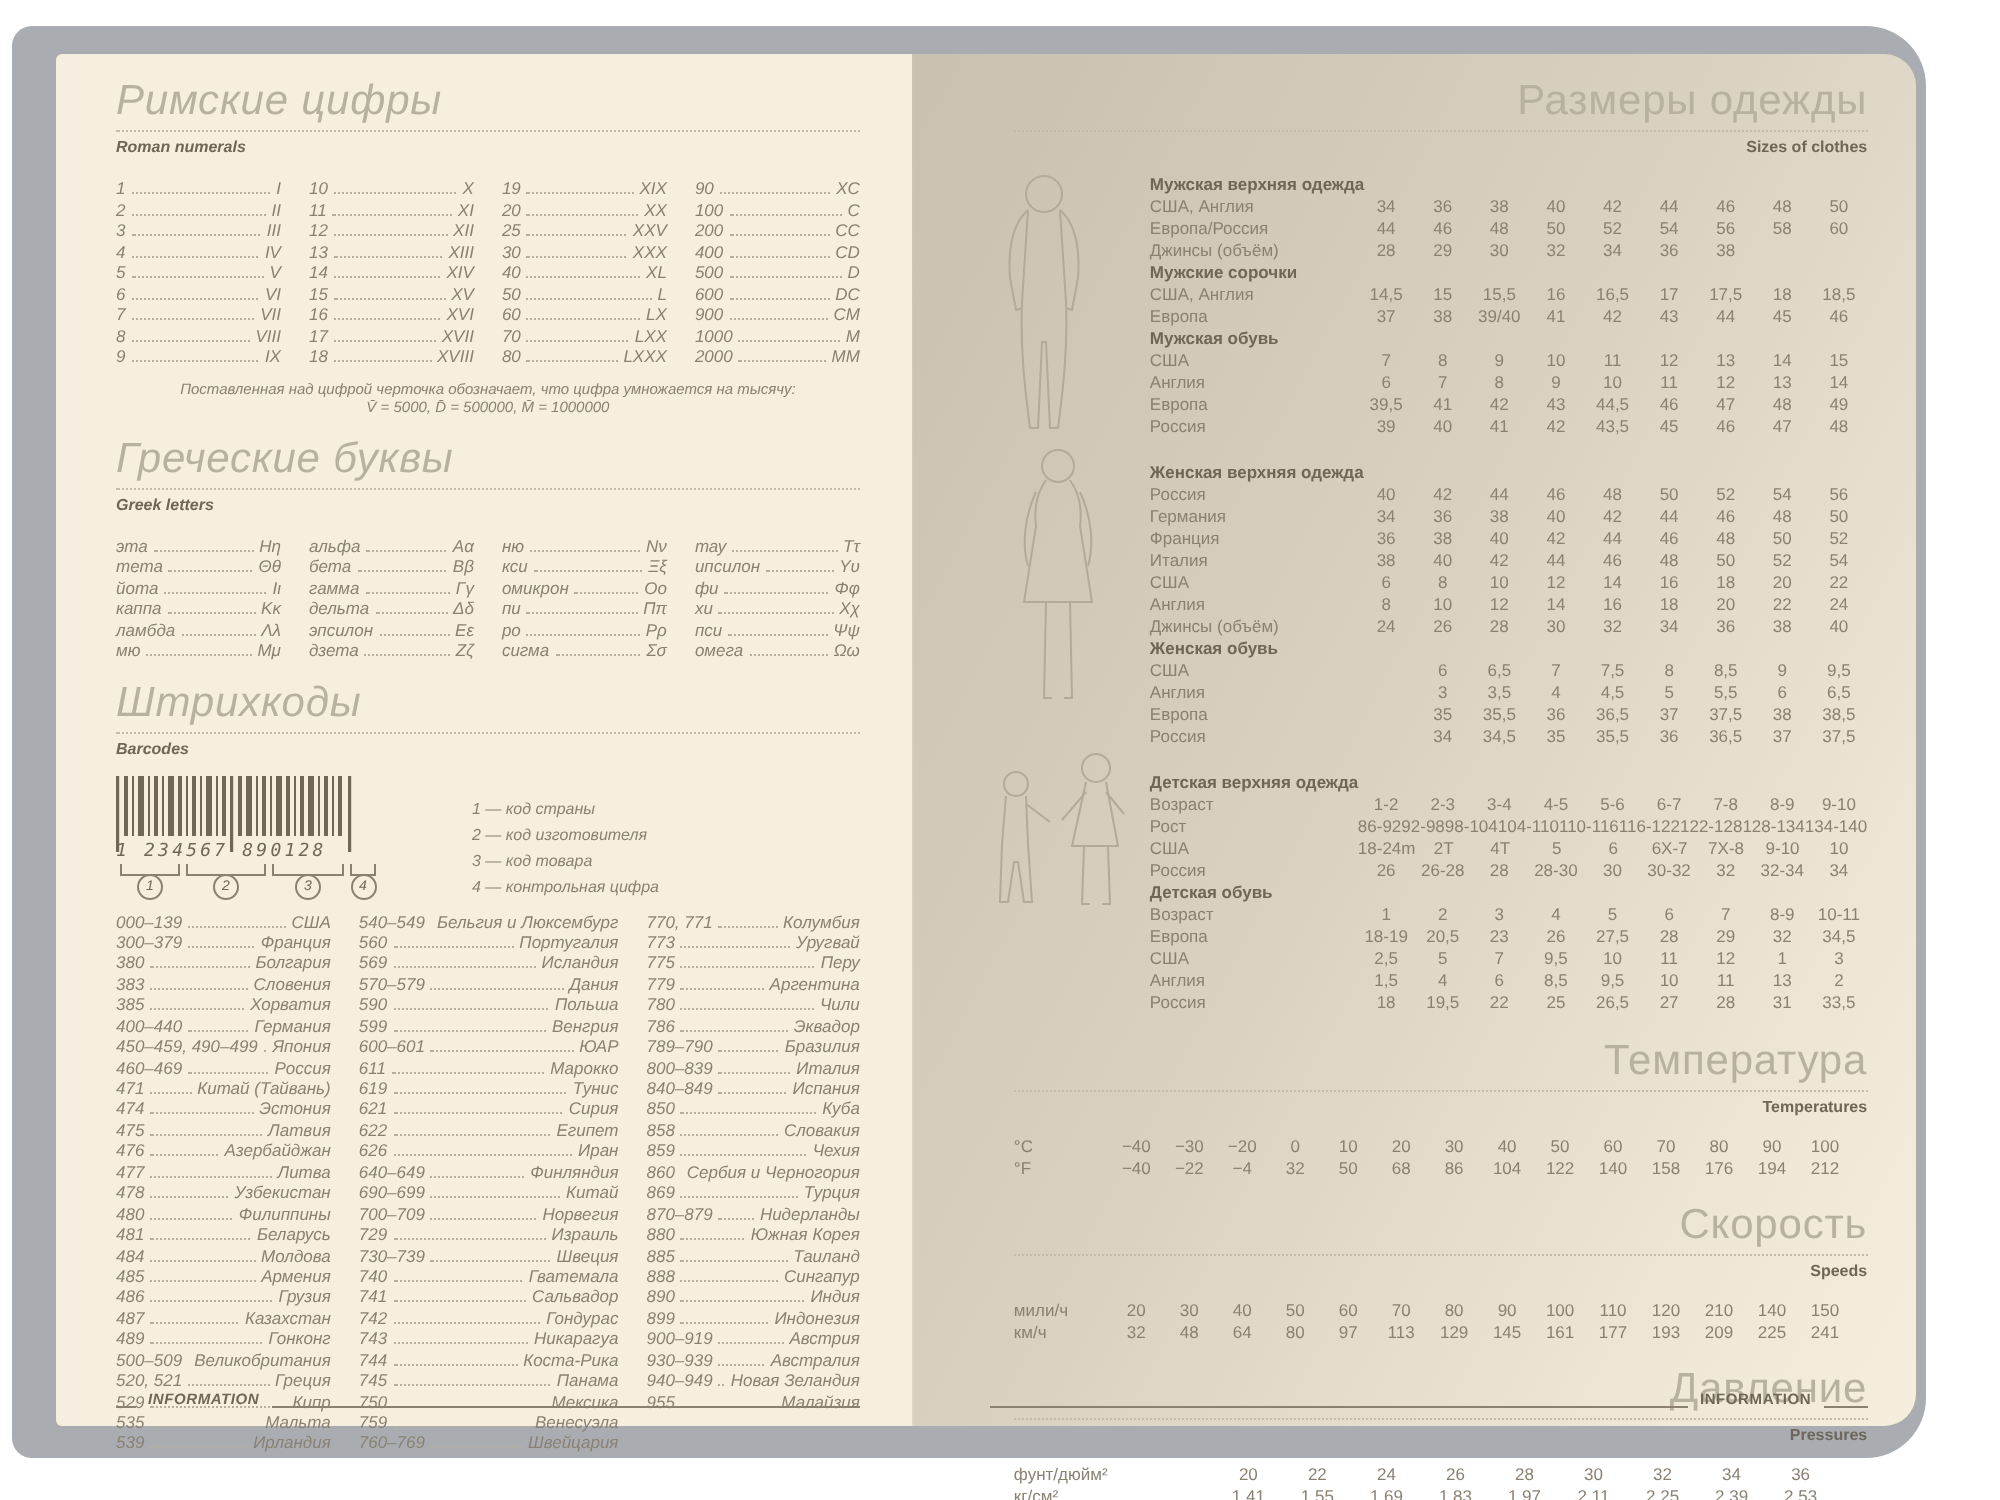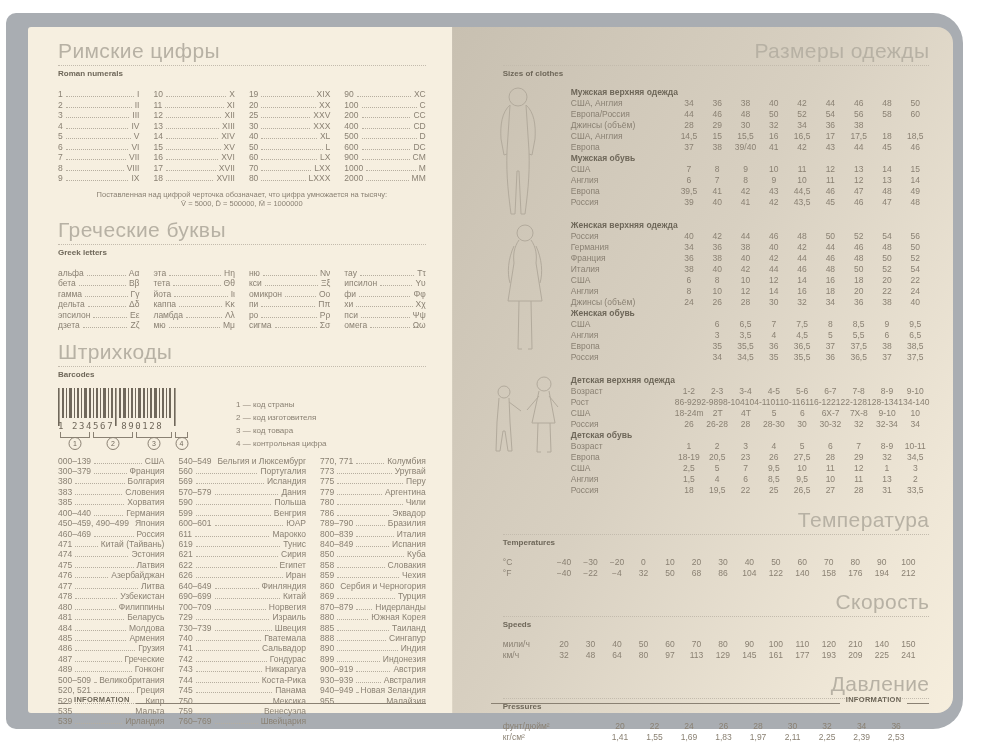--- a/index.html
+++ b/index.html
@@ -1,27 +1,27 @@
 <!DOCTYPE html>
 <html><head>
 <meta charset="utf-8">
 <style>
   html,body{margin:0;padding:0;}
   body{width:1000px;height:750px;background:#ffffff;font-family:"Liberation Sans",sans-serif;overflow:hidden;position:relative;}
   .cover{position:absolute;left:6px;top:13px;width:957px;height:716px;background:#a9adb2;border-radius:10px 30px 30px 10px;}
   .spread{position:absolute;left:28px;top:27px;width:908px;height:686px;display:flex;}
   .page{position:relative;height:100%;box-sizing:border-box;}
-  .page-left{width:467px;background:#f6efe0;border-radius:3px 0 0 3px;padding:12px 26px 8px 30px;}
+  .page-left{width:467px;background:#f6efe0;border-radius:3px 0 0 3px;padding:12px 26px 8px 30px;font-style:italic;}
   .page-right{width:521px;background:linear-gradient(118deg,#c8c0b1 0%,#d8d0c1 45%,#efe7d7 85%,#f6eedd 100%);border-radius:0 16px 16px 0;padding:12px 24px 8px 50px;border-left:1px solid rgba(90,80,65,.15);}
 
   .sec-title{font-size:21px;line-height:24px;font-weight:400;color:#b7b1a4;letter-spacing:.4px;margin:0 0 1px 0;}
   .sec-title.right{text-align:right;}
   .rule{border-bottom:1px dotted #c3bbad;height:1px;margin:1px 0 3px 0;}
   .sub{font-size:8px;font-weight:bold;color:#6e6759;line-height:10px;}
-  .sub.right{text-align:left;}
+  .sub.right{text-align:right;}
 
   
   .pair-grid{display:grid;grid-template-columns:repeat(4,1fr);column-gap:14px;margin-top:10px;font-size:8.5px;color:#8a8173;}
   .pair-row{display:flex;align-items:baseline;height:10.5px;}
   .pl,.pv{white-space:nowrap;}
   .dots{flex:1;border-bottom:1px dotted #b6ae9f;margin:0 3px;height:7px;}
   .note{margin-top:6px;text-align:center;font-size:7.5px;line-height:9.5px;color:#8a8173;}
 
   .sec{margin-bottom:9px;}
 
@@ -277,20 +277,52 @@
       </div>
     </section>
 
     <section class="sec">
       <h2 class="sec-title">Греческие буквы</h2>
       <div class="rule"></div>
       <div class="sub">Greek letters</div>
       <div class="pair-grid" id="greek-grid">
           <div class="pair-col">
             <div class="pair-row">
+              <span class="pl">эта</span>
+              <span class="dots"></span>
+              <span class="pv">Ηη</span>
+            </div>
+            <div class="pair-row">
+              <span class="pl">тета</span>
+              <span class="dots"></span>
+              <span class="pv">Θθ</span>
+            </div>
+            <div class="pair-row">
+              <span class="pl">йота</span>
+              <span class="dots"></span>
+              <span class="pv">Ιι</span>
+            </div>
+            <div class="pair-row">
+              <span class="pl">каппа</span>
+              <span class="dots"></span>
+              <span class="pv">Κκ</span>
+            </div>
+            <div class="pair-row">
+              <span class="pl">ламбда</span>
+              <span class="dots"></span>
+              <span class="pv">Λλ</span>
+            </div>
+            <div class="pair-row">
+              <span class="pl">мю</span>
+              <span class="dots"></span>
+              <span class="pv">Μμ</span>
+            </div>
+          </div>
+          <div class="pair-col">
+            <div class="pair-row">
               <span class="pl">альфа</span>
               <span class="dots"></span>
               <span class="pv">Αα</span>
             </div>
             <div class="pair-row">
               <span class="pl">бета</span>
               <span class="dots"></span>
               <span class="pv">Ββ</span>
             </div>
             <div class="pair-row">
@@ -305,52 +337,20 @@
             </div>
             <div class="pair-row">
               <span class="pl">эпсилон</span>
               <span class="dots"></span>
               <span class="pv">Εε</span>
             </div>
             <div class="pair-row">
               <span class="pl">дзета</span>
               <span class="dots"></span>
               <span class="pv">Ζζ</span>
-            </div>
-          </div>
-          <div class="pair-col">
-            <div class="pair-row">
-              <span class="pl">эта</span>
-              <span class="dots"></span>
-              <span class="pv">Ηη</span>
-            </div>
-            <div class="pair-row">
-              <span class="pl">тета</span>
-              <span class="dots"></span>
-              <span class="pv">Θθ</span>
-            </div>
-            <div class="pair-row">
-              <span class="pl">йота</span>
-              <span class="dots"></span>
-              <span class="pv">Ιι</span>
-            </div>
-            <div class="pair-row">
-              <span class="pl">каппа</span>
-              <span class="dots"></span>
-              <span class="pv">Κκ</span>
-            </div>
-            <div class="pair-row">
-              <span class="pl">ламбда</span>
-              <span class="dots"></span>
-              <span class="pv">Λλ</span>
-            </div>
-            <div class="pair-row">
-              <span class="pl">мю</span>
-              <span class="dots"></span>
-              <span class="pv">Μμ</span>
             </div>
           </div>
           <div class="pair-col">
             <div class="pair-row">
               <span class="pl">ню</span>
               <span class="dots"></span>
               <span class="pv">Νν</span>
             </div>
             <div class="pair-row">
               <span class="pl">кси</span>
@@ -576,21 +576,21 @@
               <span class="pv">Армения</span>
             </div>
             <div class="pair-row">
               <span class="pl">486</span>
               <span class="dots"></span>
               <span class="pv">Грузия</span>
             </div>
             <div class="pair-row">
               <span class="pl">487</span>
               <span class="dots"></span>
-              <span class="pv">Греческие</span>
+              <span class="pv">Казахстан</span>
             </div>
             <div class="pair-row">
               <span class="pl">489</span>
               <span class="dots"></span>
               <span class="pv">Гонконг</span>
             </div>
             <div class="pair-row">
               <span class="pl">500–509</span>
               <span class="dots"></span>
               <span class="pv">Великобритания</span>
@@ -956,20 +956,21 @@
               <span class="sv">29</span>
               <span class="sv">30</span>
               <span class="sv">32</span>
               <span class="sv">34</span>
               <span class="sv">36</span>
               <span class="sv">38</span>
               <span class="sv"></span>
               <span class="sv"></span>
             </span>
           </div>
+          <div class="size-header">Мужские сорочки</div>
           <div class="size-row">
             <span class="size-label">США, Англия</span>
             <span class="size-vals">
               <span class="sv">14,5</span>
               <span class="sv">15</span>
               <span class="sv">15,5</span>
               <span class="sv">16</span>
               <span class="sv">16,5</span>
               <span class="sv">17</span>
               <span class="sv">17,5</span>

